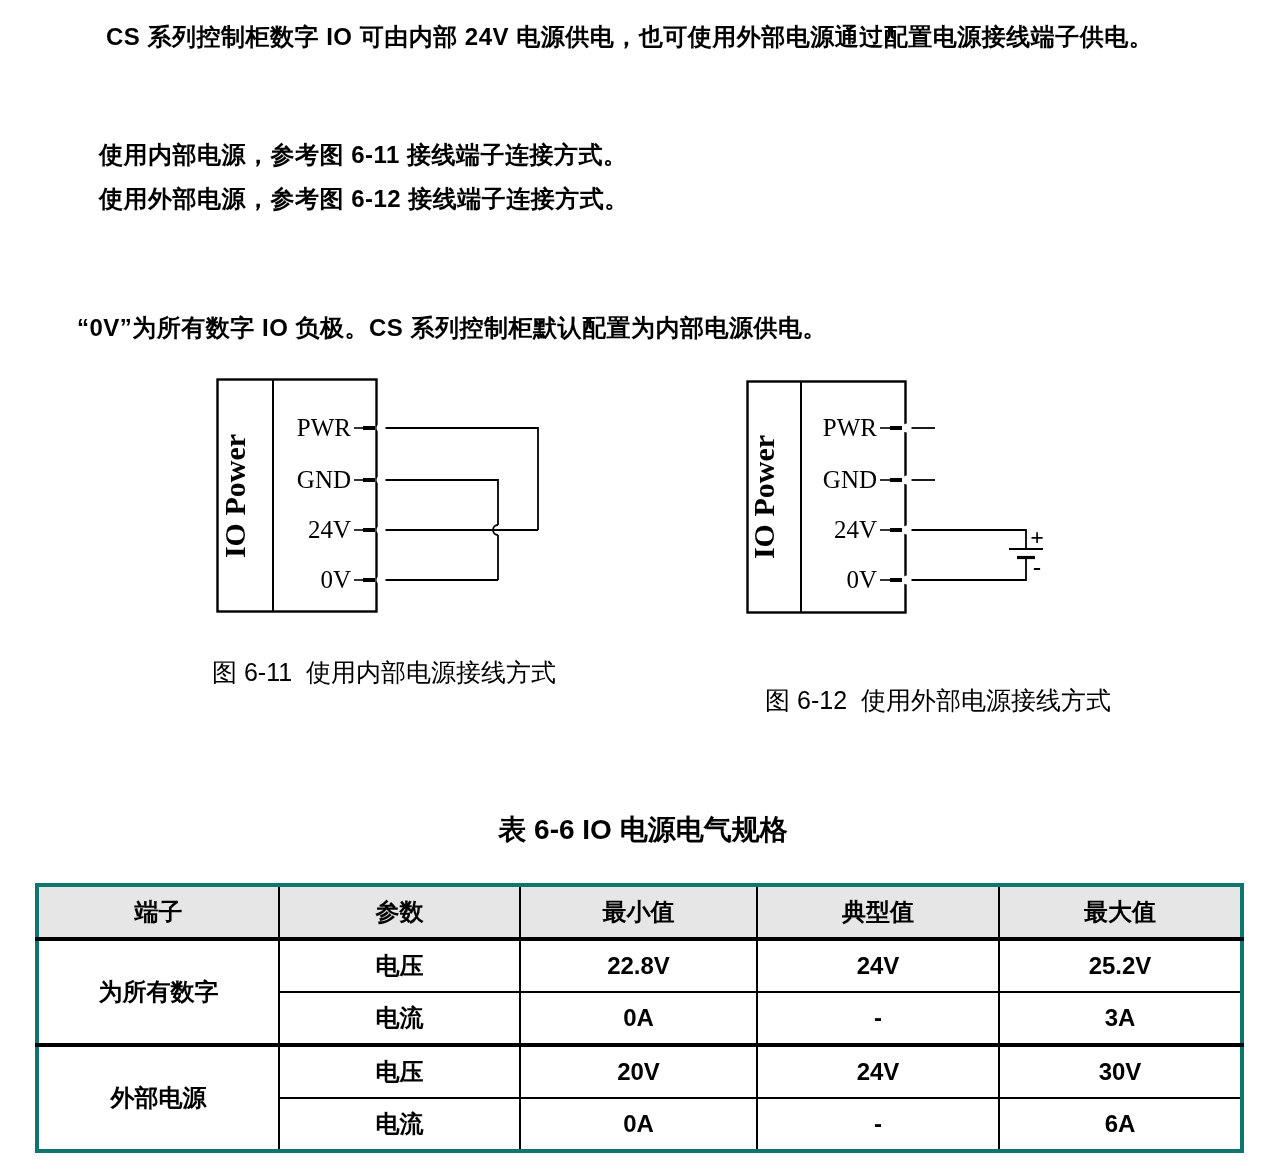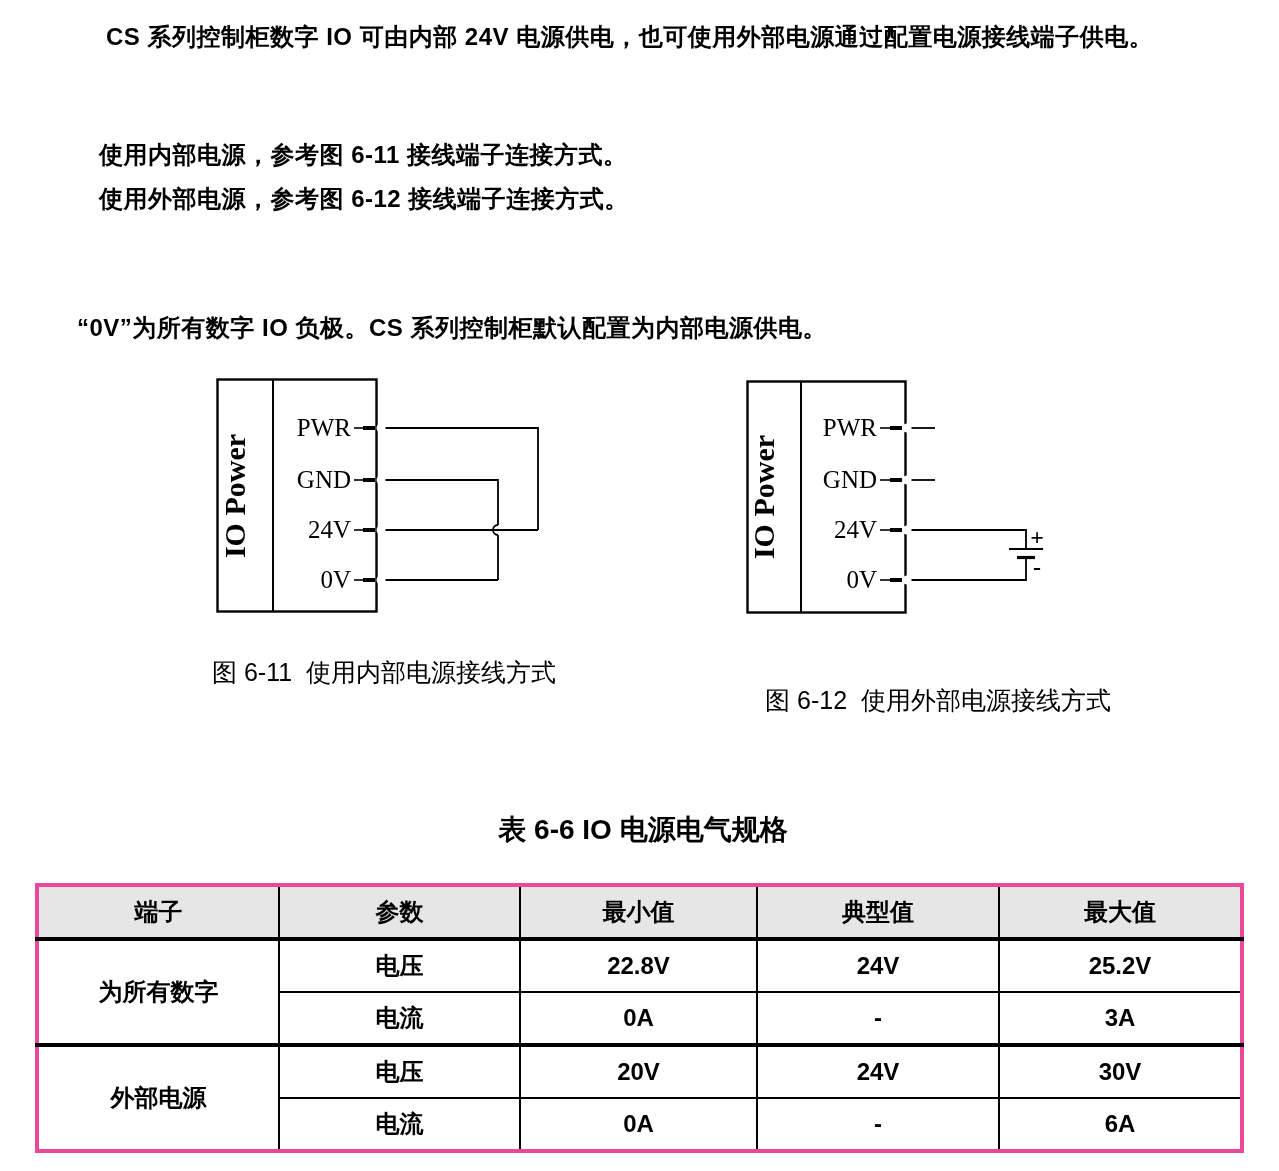--- a/index.html
+++ b/index.html
@@ -34,21 +34,21 @@
     font-size:28px;
     font-weight:700;
     white-space:pre;
     transform:translateX(-50%);
   }
   table.spec{
     position:absolute;
     left:35px;top:883px;
     border-collapse:collapse;
     table-layout:fixed;
-    border:4px solid #ec4899;
+    border:4px solid #0f766e;
   }
   table.spec th, table.spec td{
     border:2px solid #000;
     text-align:center;
     vertical-align:middle;
     font-size:24px;
     font-weight:700;
     padding:0;
     height:50px;
     overflow:hidden;

